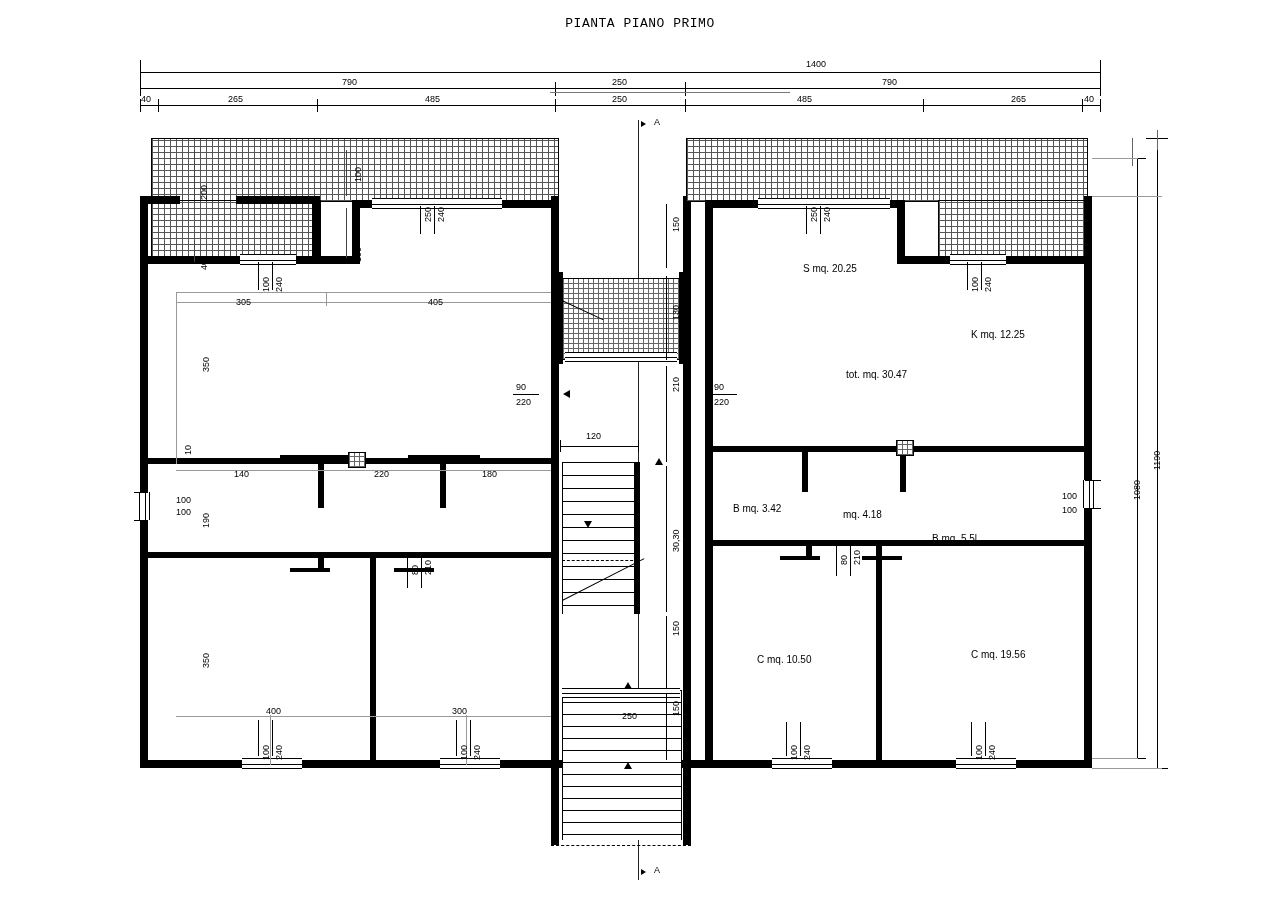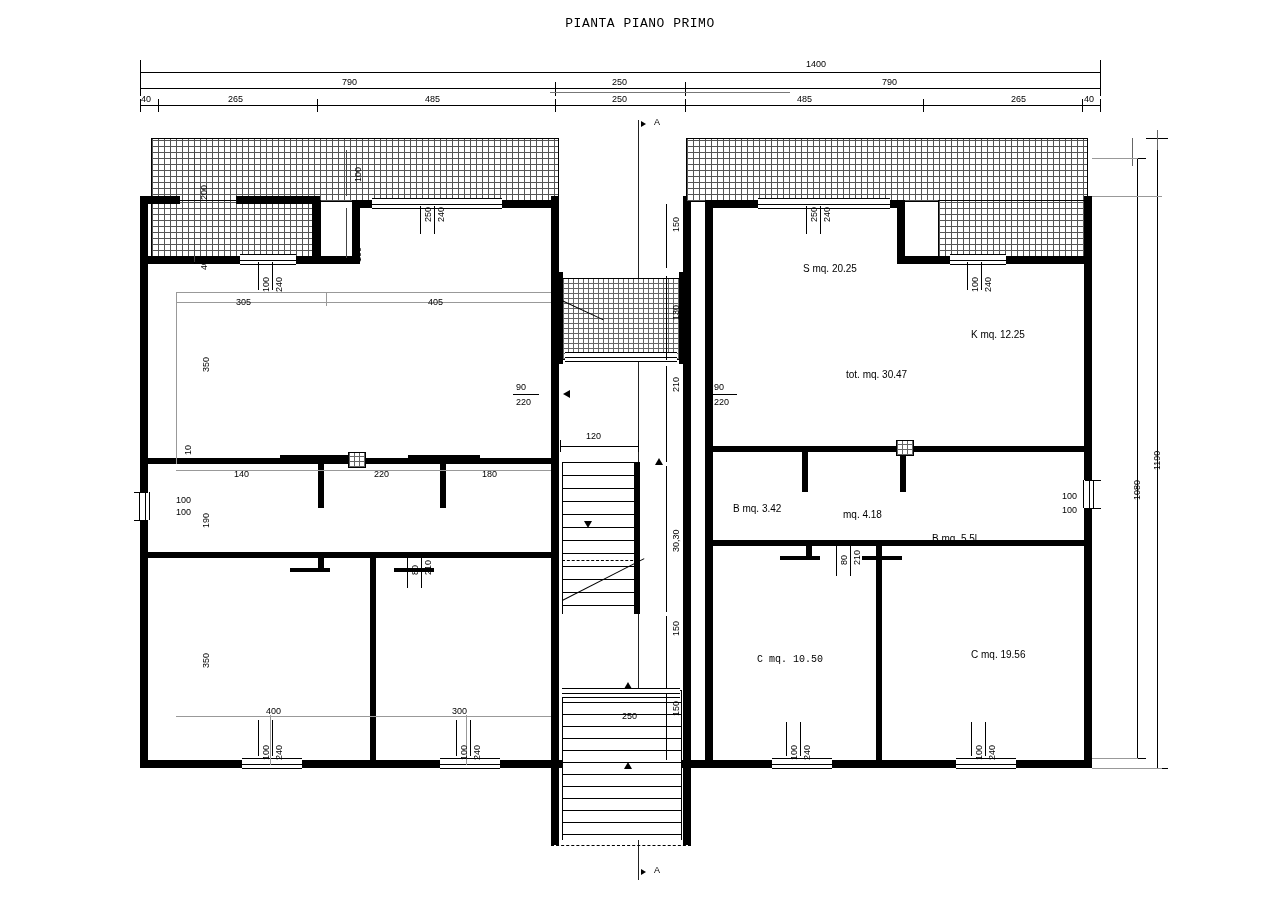--- a/index.html
+++ b/index.html
@@ -304,21 +304,21 @@
   <div class="winv" style="left:1083px; top:480px; width:9px; height:28px;"></div>
   <div class="win" style="left:772px; top:758px; width:60px; height:9px;"></div>
   <div class="win" style="left:956px; top:758px; width:60px; height:9px;"></div>
 
   <div class="lbl rm" style="left:803px; top:264px;">S mq. 20.25</div>
   <div class="lbl rm" style="left:971px; top:330px;">K mq. 12.25</div>
   <div class="lbl rm" style="left:846px; top:370px;">tot. mq. 30.47</div>
   <div class="lbl rm" style="left:733px; top:504px;">B mq. 3.42</div>
   <div class="lbl rm" style="left:843px; top:510px;">mq. 4.18</div>
   <div class="lbl rm" style="left:932px; top:506px;margin-top:28px;">B mq. 5.5l</div>
-  <div class="lbl rm" style="left:757px; top:655px;font-family:Liberation Mono, monospace;">C mq. 10.50</div>
+  <div class="lbl rm" style="left:757px; top:655px;">C mq. 10.50</div>
   <div class="lbl rm" style="left:971px; top:650px;">C mq. 19.56</div>
 
   <div class="lbl v" style="left:810px; top:222px;">250</div>
   <div class="lbl v" style="left:823px; top:222px;">240</div>
   <div class="extline" style="left:806px; top:206px; height:28px; background:#000;"></div>
   <div class="extline" style="left:820px; top:206px; height:28px; background:#000;"></div>
 
   <div class="lbl v" style="left:971px; top:292px;">100</div>
   <div class="lbl v" style="left:984px; top:292px;">240</div>
   <div class="extline" style="left:967px; top:262px; height:28px; background:#000;"></div>

